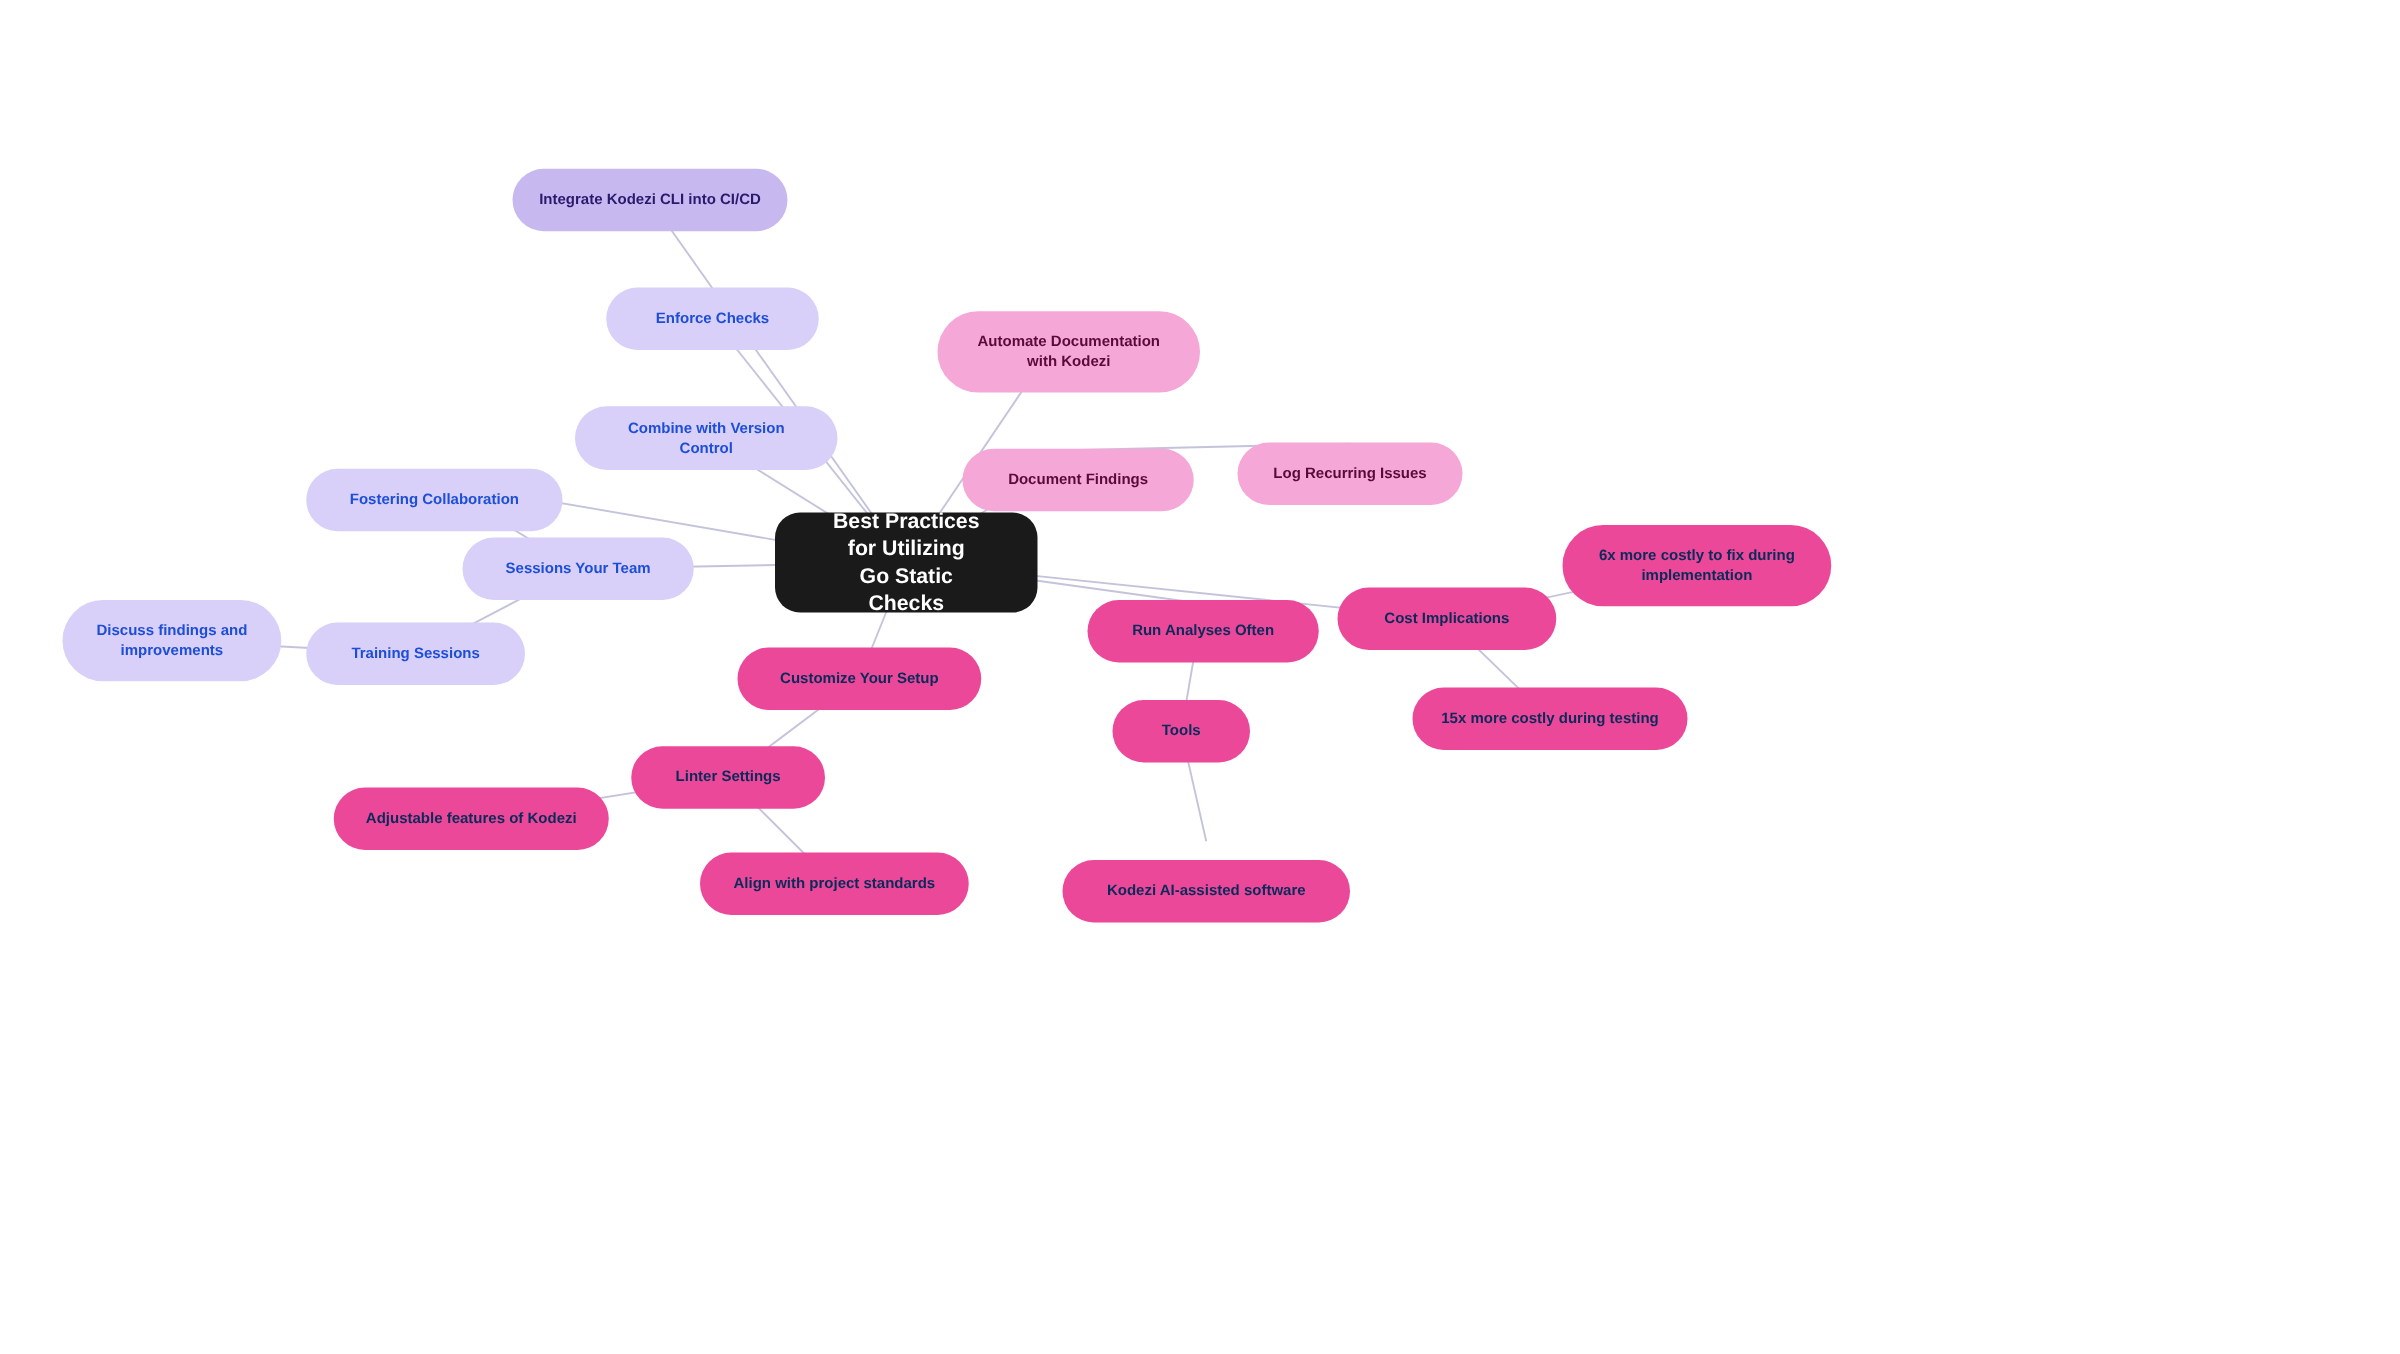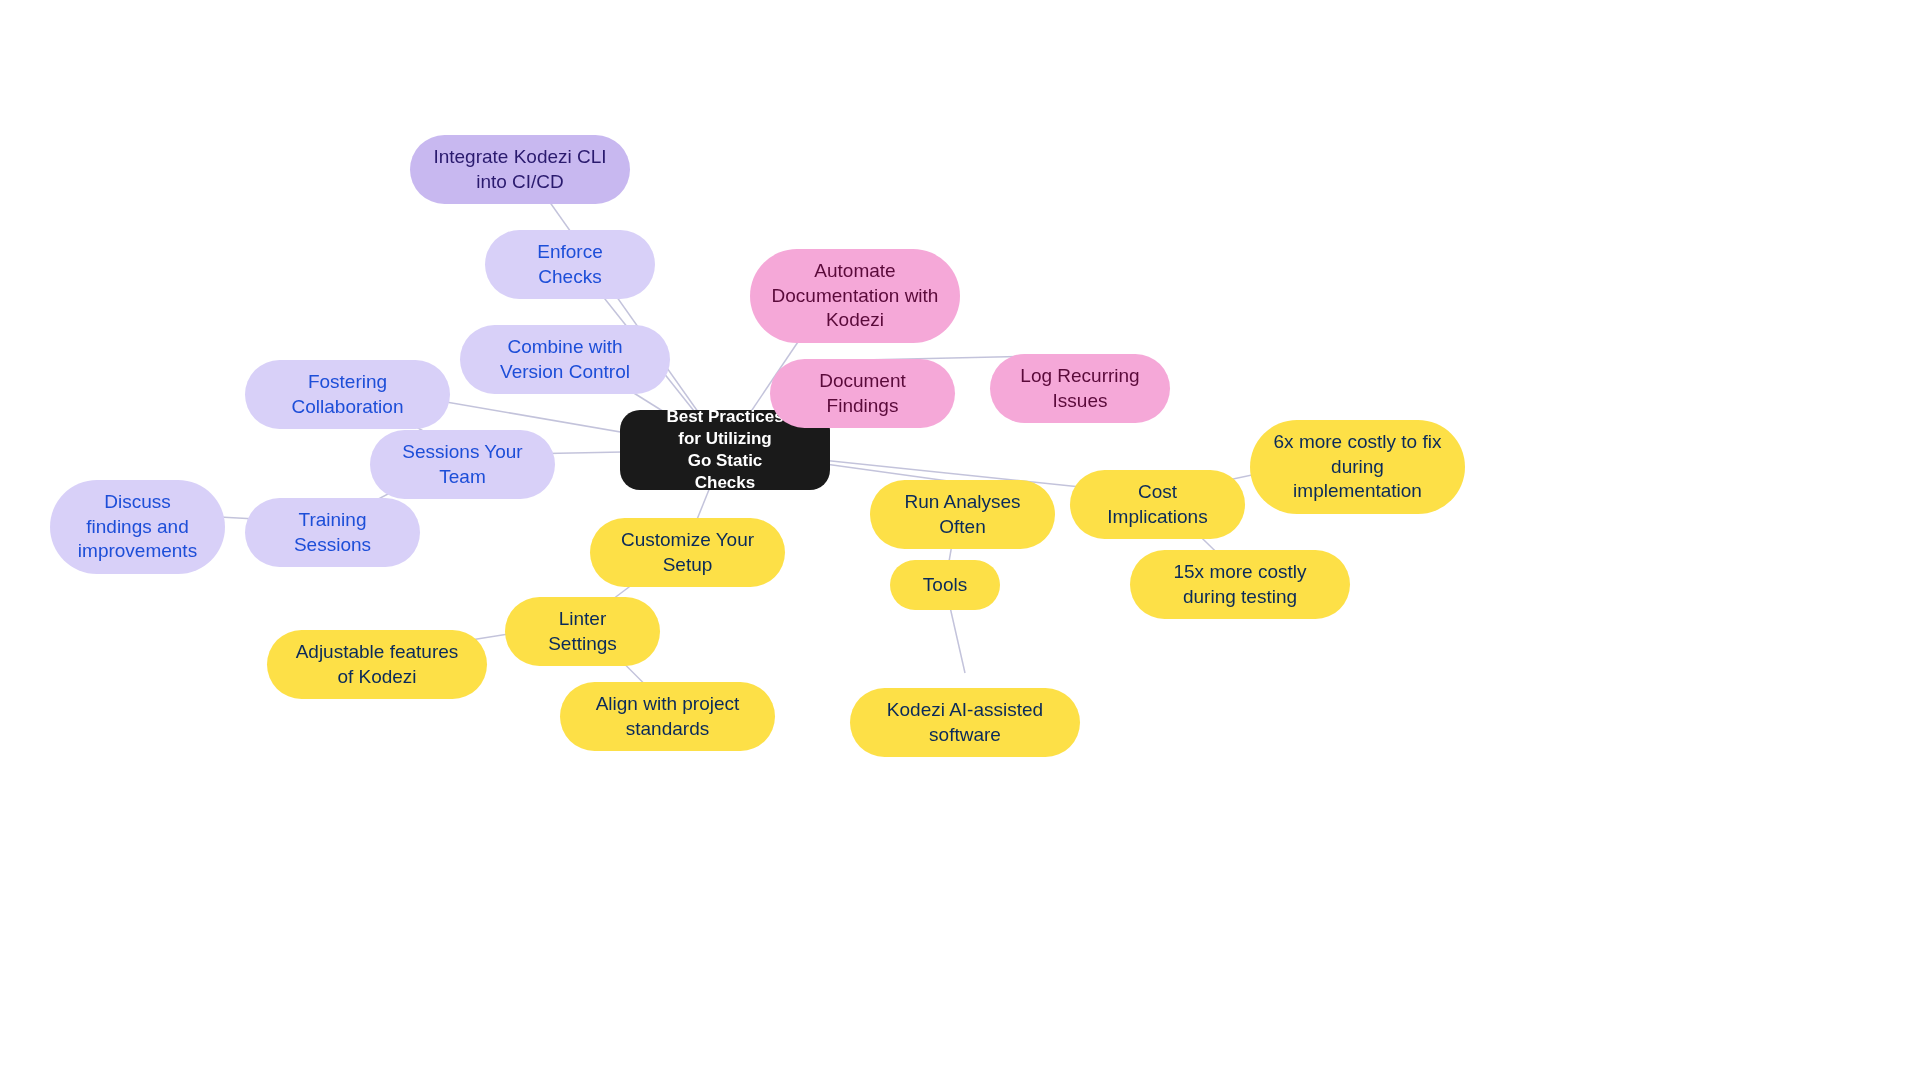--- a/index.html
+++ b/index.html
@@ -20,22 +20,22 @@
       z-index: 0;
     }
     .node {
       position: absolute;
       display: flex;
       align-items: center;
       justify-content: center;
       text-align: center;
       border-radius: 50px;
       padding: 10px 20px;
-      font-size: 19px;
-      font-weight: 400;
+      font-size: 12px;
+      font-weight: 700;
       z-index: 1;
       line-height: 1.3;
     }
     .node-center {
       background: #1a1a1a;
       color: #ffffff;
       font-size: 17px;
       font-weight: 600;
       border-radius: 20px;
       padding: 22px 46px;
@@ -47,21 +47,21 @@
       color: #2a1a6e;
       border: none;
     }
     .node-pink {
       background: #f5a8d8;
       color: #5a0a3a;
       border: none;
       margin-top: 24px;
     }
     .node-blue {
-      background: #fde047;
+      background: #ec4899;
       color: #0a2a5a;
       border: none;
     }
     .node-lavender {
       background: #d8d0f8;
       color: #1d4ed8;
       border: none;
     }
   </style>
 </head>
@@ -106,21 +106,21 @@
     </div>
     <div class="node node-pink" style="left: 750px; top: 225px; width: 210px; min-height: 65px;">
       <span>Automate Documentation with Kodezi</span>
     </div>
     <div class="node node-pink" style="left: 770px; top: 335px; width: 185px; min-height: 50px;">
       <span>Document Findings</span>
     </div>
     <div class="node node-pink" style="left: 990px; top: 330px; width: 180px; min-height: 50px;">
       <span>Log Recurring Issues</span>
     </div>
-    <div class="node node-lavender" style="left: 245px; top: 360px; width: 205px; min-height: 50px;">
+    <div class="node node-lavender" style="left: 245px; top: 375px; width: 205px; min-height: 50px;">
       <span>Fostering Collaboration</span>
     </div>
     <div class="node node-lavender" style="left: 370px; top: 430px; width: 185px; min-height: 50px;">
       <span>Sessions Your Team</span>
     </div>
     <div class="node node-lavender" style="left: 245px; top: 498px; width: 175px; min-height: 50px;">
       <span>Training Sessions</span>
     </div>
     <div class="node node-lavender" style="left: 50px; top: 480px; width: 175px; min-height: 65px;">
       <span>Discuss findings and improvements</span>

